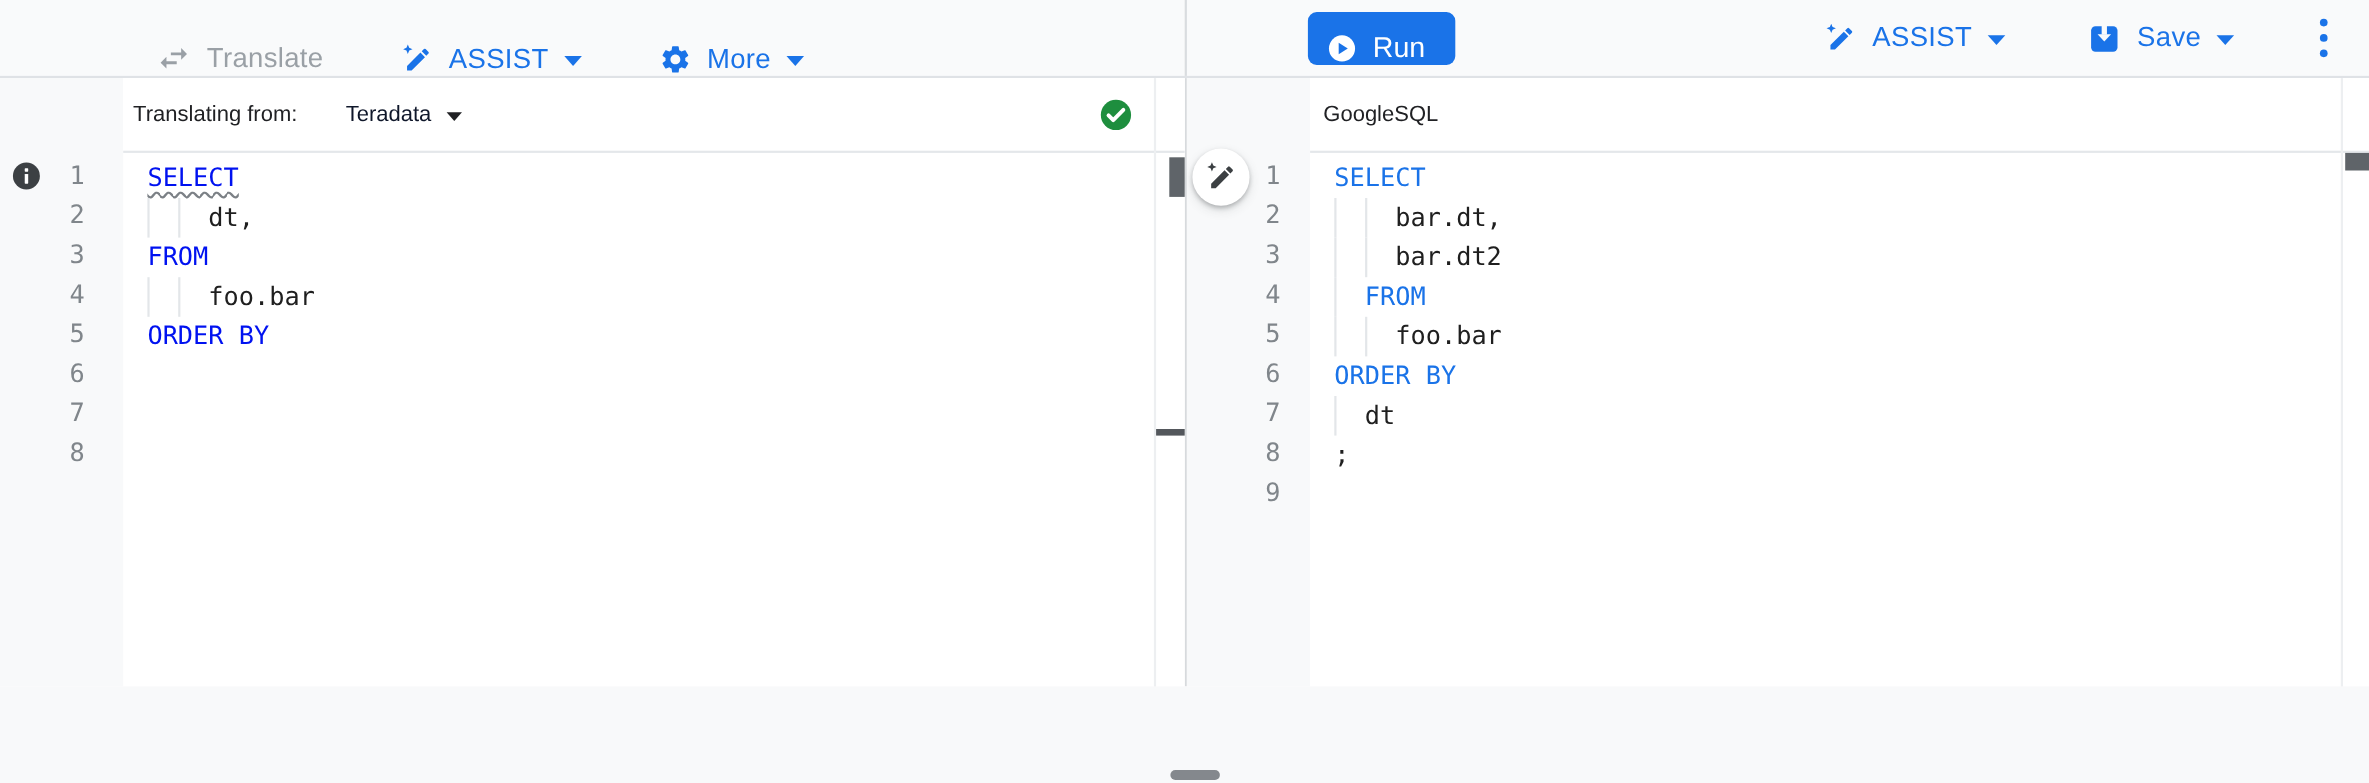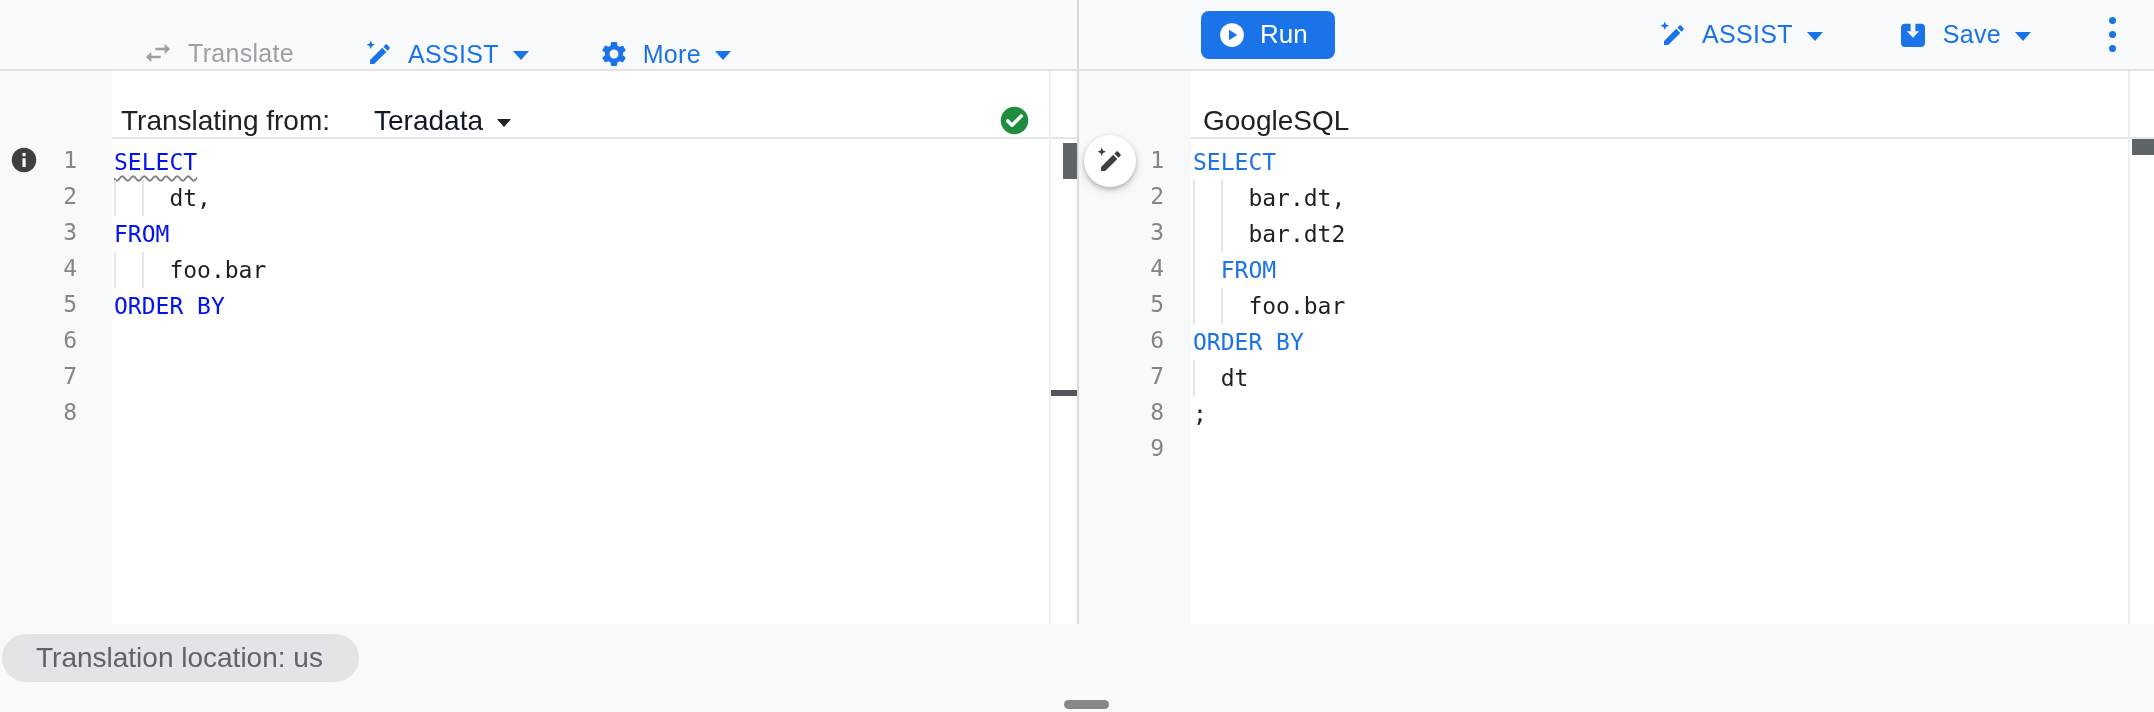--- a/index.html
+++ b/index.html
@@ -22,53 +22,53 @@
   .tb-right{flex:1;display:flex;align-items:center;padding-left:110px;box-sizing:border-box;}
   .tb-btn{
     display:flex;align-items:center;gap:14px;border:none;background:none;
     font-family:inherit;font-size:25px;font-weight:500;color:var(--accent);
     letter-spacing:.3px;cursor:pointer;padding:0;
   }
   .tb-btn.disabled{color:var(--disabled);cursor:default;}
   .caret{width:0;height:0;border-left:8px solid transparent;border-right:8px solid transparent;border-top:9px solid;margin-top:3px;}
   .caret.sm{border-left-width:7px;border-right-width:7px;border-top-width:8px;}
   .run-btn{
-    display:flex;align-items:center;gap:13px;height:48px;padding:0 27px 0 16px;
+    display:flex;align-items:flex-end;gap:13px;height:48px;padding:0 27px 0 16px;
     background:var(--accent);color:#fff;border:none;border-radius:8px;
-    font-family:inherit;font-size:26px;font-weight:500;cursor:pointer;margin-left:12px;
+    font-family:inherit;font-size:26px;font-weight:500;cursor:pointer;
   }
   .tb-right-group{margin-left:auto;display:flex;align-items:center;gap:74px;padding-right:34px;}
   .kebab{display:flex;flex-direction:column;gap:7px;cursor:pointer;padding:4px;}
   .kebab i{width:7px;height:7px;border-radius:50%;background:var(--accent);display:block;}
   
   .panels{display:flex;height:553px;}
   .panel{position:relative;display:flex;background:#fff;}
   .panel.left{width:1077px;flex:none;}
   .divider{width:2px;background:#d7dadd;flex:none;}
   .panel.right{flex:1;}
   .gutter{width:112px;flex:none;background:#f8f9fa;position:relative;}
   .numbers{padding-top:71px;}
   .ln{
     height:36px;line-height:36px;text-align:right;padding-right:35px;
     font-family:"DejaVu Sans Mono","Liberation Mono",monospace;font-size:23px;color:#80868b;
   }
   .gutter.right-g .ln{padding-right:27px;}
   .panel-main{flex:1;display:flex;flex-direction:column;position:relative;min-width:0;}
   .panel-header{
     height:66px;flex:none;border-bottom:2px solid #e4e7ea;
-    display:flex;align-items:flex-end;font-size:28px;color:#202124;background:#fff;
+    display:flex;align-items:center;font-size:20px;color:#202124;background:#fff;
   }
   .panel-header.left-h{padding-left:9px;}
   .panel-header.right-h{padding-left:12px;}
   .dialect{display:flex;align-items:center;gap:14px;margin-left:44px;cursor:pointer;color:#0f172a;}
   .check-wrap{margin-left:auto;margin-right:46px;display:flex;align-items:center;}
   .editor{flex:1;position:relative;padding-top:5px;overflow:hidden;cursor:text;}
   .code-line{
     position:relative;height:36px;line-height:36px;padding-left:2px;white-space:pre;
-    font-family:"DejaVu Sans Mono","Liberation Mono",monospace;font-size:23px;
+    font-family:"DejaVu Sans Mono","Liberation Mono",monospace;font-size:23px;margin-left:20px;
   }
   .plain{color:#1f1f1f;}
   .kw-left{color:var(--kw-left);}
   .kw-right{color:var(--kw-right);}
   .squiggle{
     text-decoration:underline;text-decoration-style:wavy;
     text-decoration-color:#7c8186;text-decoration-thickness:2px;text-underline-offset:5px;
   }
   .guide{position:absolute;top:0;bottom:0;width:2px;background:#e3e6e9;}
   
@@ -246,17 +246,14 @@
           </div>
       </div>
       <div class="sb-track right-t">
         <div class="sb-thumb right-th" style="top:68px;height:16px;"></div>
       </div>
     </div>
   </div>
 </div>
 
 <div class="bottom-strip">
-  <div class="loc-pill">
-    <span>Translation location: us</span>
-  </div>
   <div class="drag-handle"></div>
 </div>
 
 </body></html>

